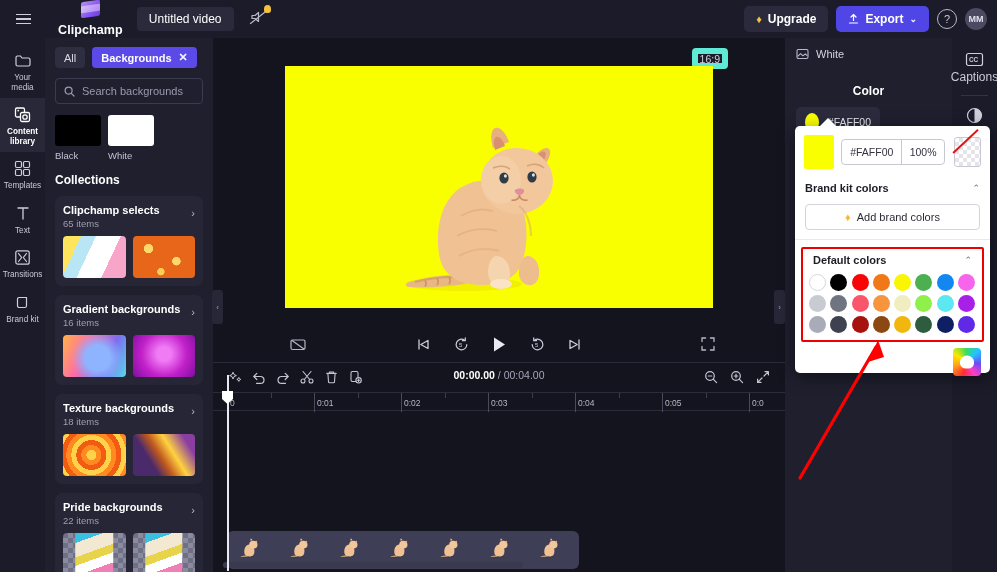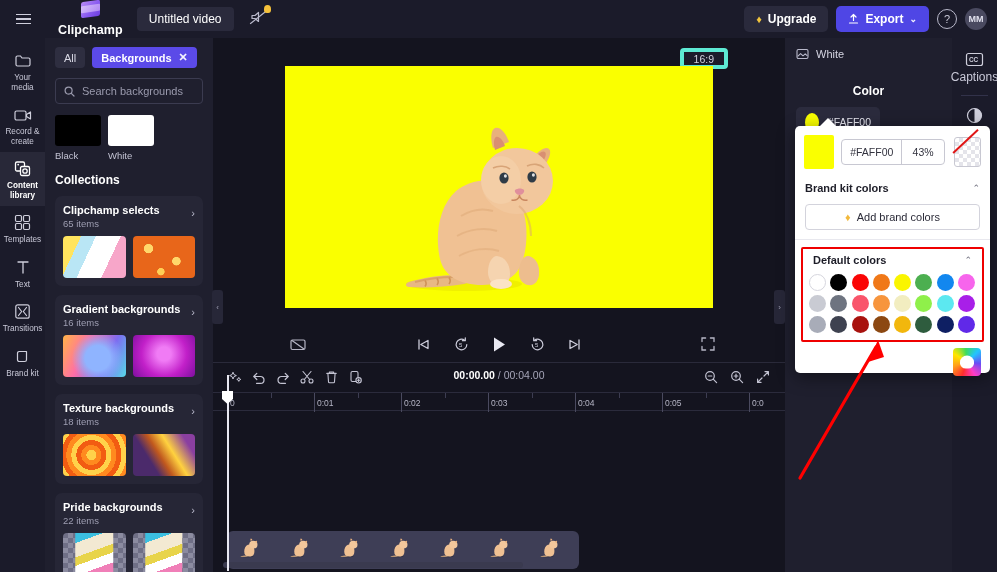--- a/index.html
+++ b/index.html
@@ -166,22 +166,22 @@
   }
   #handle-left { left: 212px; top: 290px; }
   #handle-right { left: 774px; top: 290px; }
 
   
   .stage {
     position: absolute; left: 213px; top: 38px; width: 572px; height: 325px;
     background: #14141f;
   }
   .ratio-badge {
-    position: absolute; right: 57px; top: 10px; height: 21px; padding: 0 10px;
-    border: 4px solid #5eead4; border-radius: 4px; font-size: 10.5px; color: #d2d2de;
+    position: absolute; right: 57px; top: 10px; height: 21px; padding: 0 2px;
+    border: 6px solid #5eead4; border-radius: 4px; font-size: 10.5px; color: #d2d2de;
     display: flex; align-items: center; cursor: pointer; background:#1c1c2b;
   }
   .canvas {
     position: absolute; left: 72px; top: 28px; width: 428px; height: 242px;
     background: #FAFF00; overflow: hidden;
   }
   .cat { position: absolute; left: 116px; top: 40px; width: 155px; height: 195px; }
   .player {
     position: absolute; left: 0; top: 287px; width: 572px; height: 38px;
     display: flex; align-items: center;
@@ -363,29 +363,20 @@
   </div>
 
   <div class="rail">
     <div class="rail-item">
       <span class="rail-icon">
         <svg width="18" height="16" viewBox="0 0 18 16" fill="none">
           <path d="M2 4.5a1.5 1.5 0 011.5-1.5h3l1.5 2h6.5A1.5 1.5 0 0116 6.5v5A1.5 1.5 0 0114.5 13h-11A1.5 1.5 0 012 11.5v-7z" stroke="#cfcfdc" stroke-width="1.2"></path>
         </svg>
       </span>
       <span class="lbl">Your media</span>
-    </div>
-    <div class="rail-item">
-      <span class="rail-icon">
-        <svg width="20" height="14" viewBox="0 0 20 14" fill="none">
-          <rect x="2" y="3" width="11" height="9" rx="1.6" stroke="#cfcfdc" stroke-width="1.2"></rect>
-          <path d="M13.5 6.5l4-2.5v7l-4-2.5z" stroke="#cfcfdc" stroke-width="1.2" stroke-linejoin="round"></path>
-        </svg>
-      </span>
-      <span class="lbl">Record &amp; create</span>
     </div>
     <div class="rail-item active">
       <span class="rail-icon">
         <svg width="20" height="18" viewBox="0 0 20 18" fill="none">
           <rect x="2.5" y="2" width="9" height="9" rx="1.5" stroke="#fff" stroke-width="1.3"></rect>
           <circle cx="5.2" cy="4.6" r=".9" fill="#fff"></circle>
             <circle cx="8.8" cy="8.4" r=".9" fill="#fff"></circle>
           <rect x="7.5" y="6.5" width="9" height="9" rx="1.5" fill="#282838" stroke="#fff" stroke-width="1.3"></rect>
           <circle cx="12" cy="11" r="2.2" stroke="#fff" stroke-width="1.3"></circle>
         </svg>
@@ -812,21 +803,21 @@
       </svg>
       <span class="lbl">Fade</span>
     </div>
   </div>
 
   <div class="popup">
     <div class="pop-top">
       <div class="pop-sw" style="background: rgb(250, 255, 0);"></div>
       <div class="pop-inputs">
         <div class="pop-hex">#FAFF00</div>
-        <div class="pop-pct">43%</div>
+        <div class="pop-pct">100%</div>
       </div>
       <div class="pop-none"></div>
     </div>
 
     <div class="pop-sect-hd">
       <span class="t">Brand kit colors</span>
       <span class="chev">⌃</span>
     </div>
     <div class="brandbtn">
       <span class="gem2">♦</span>

